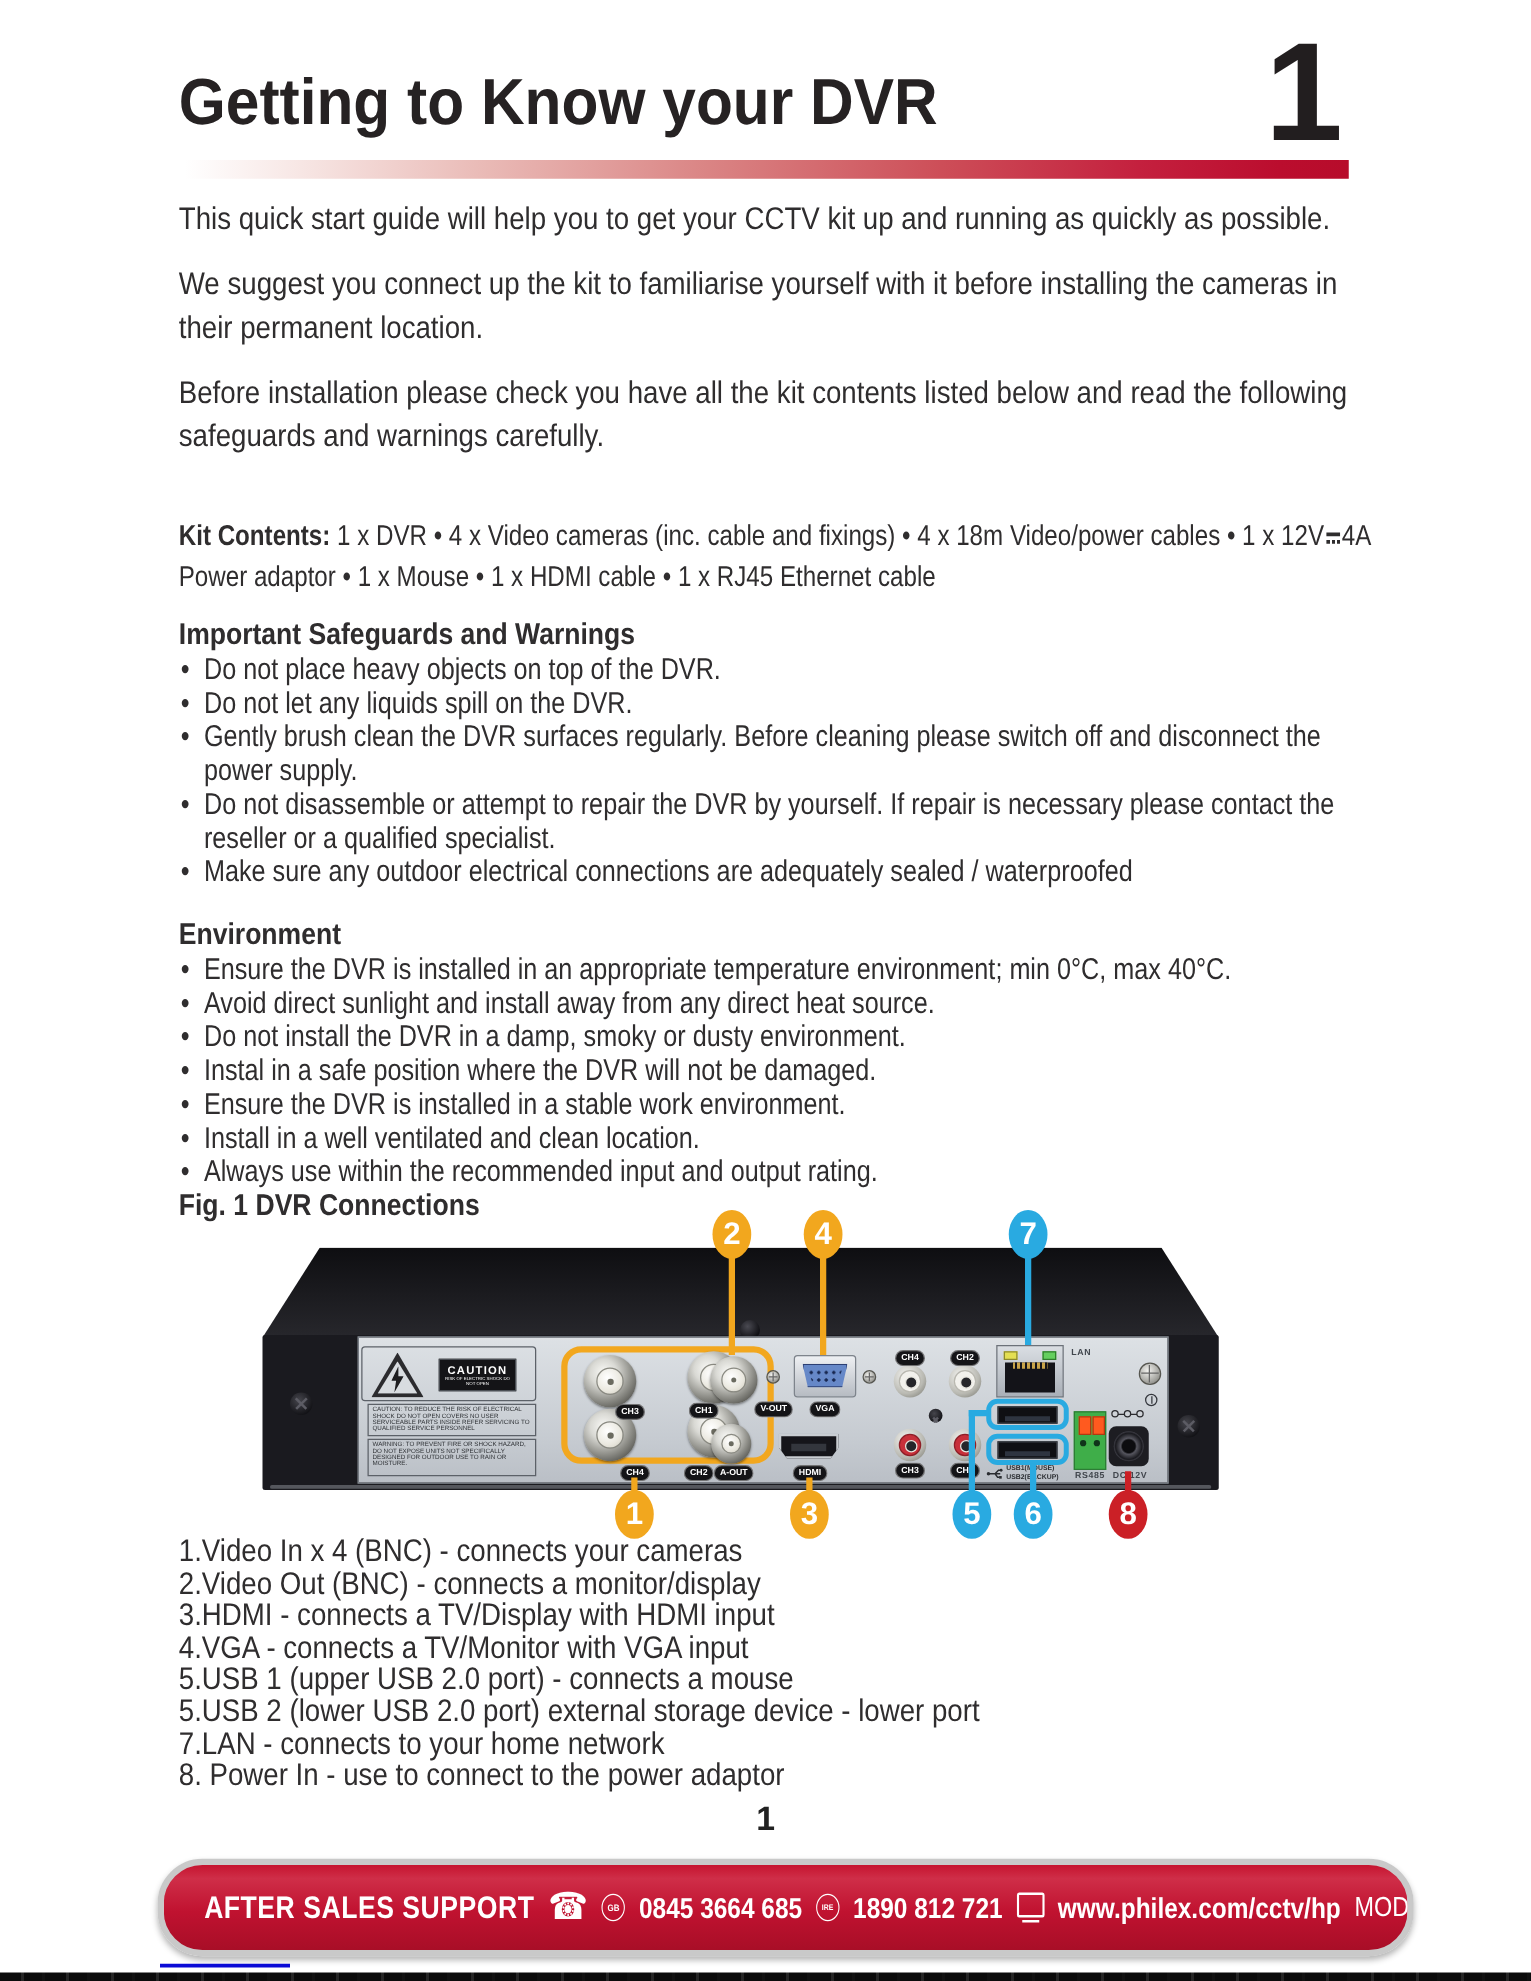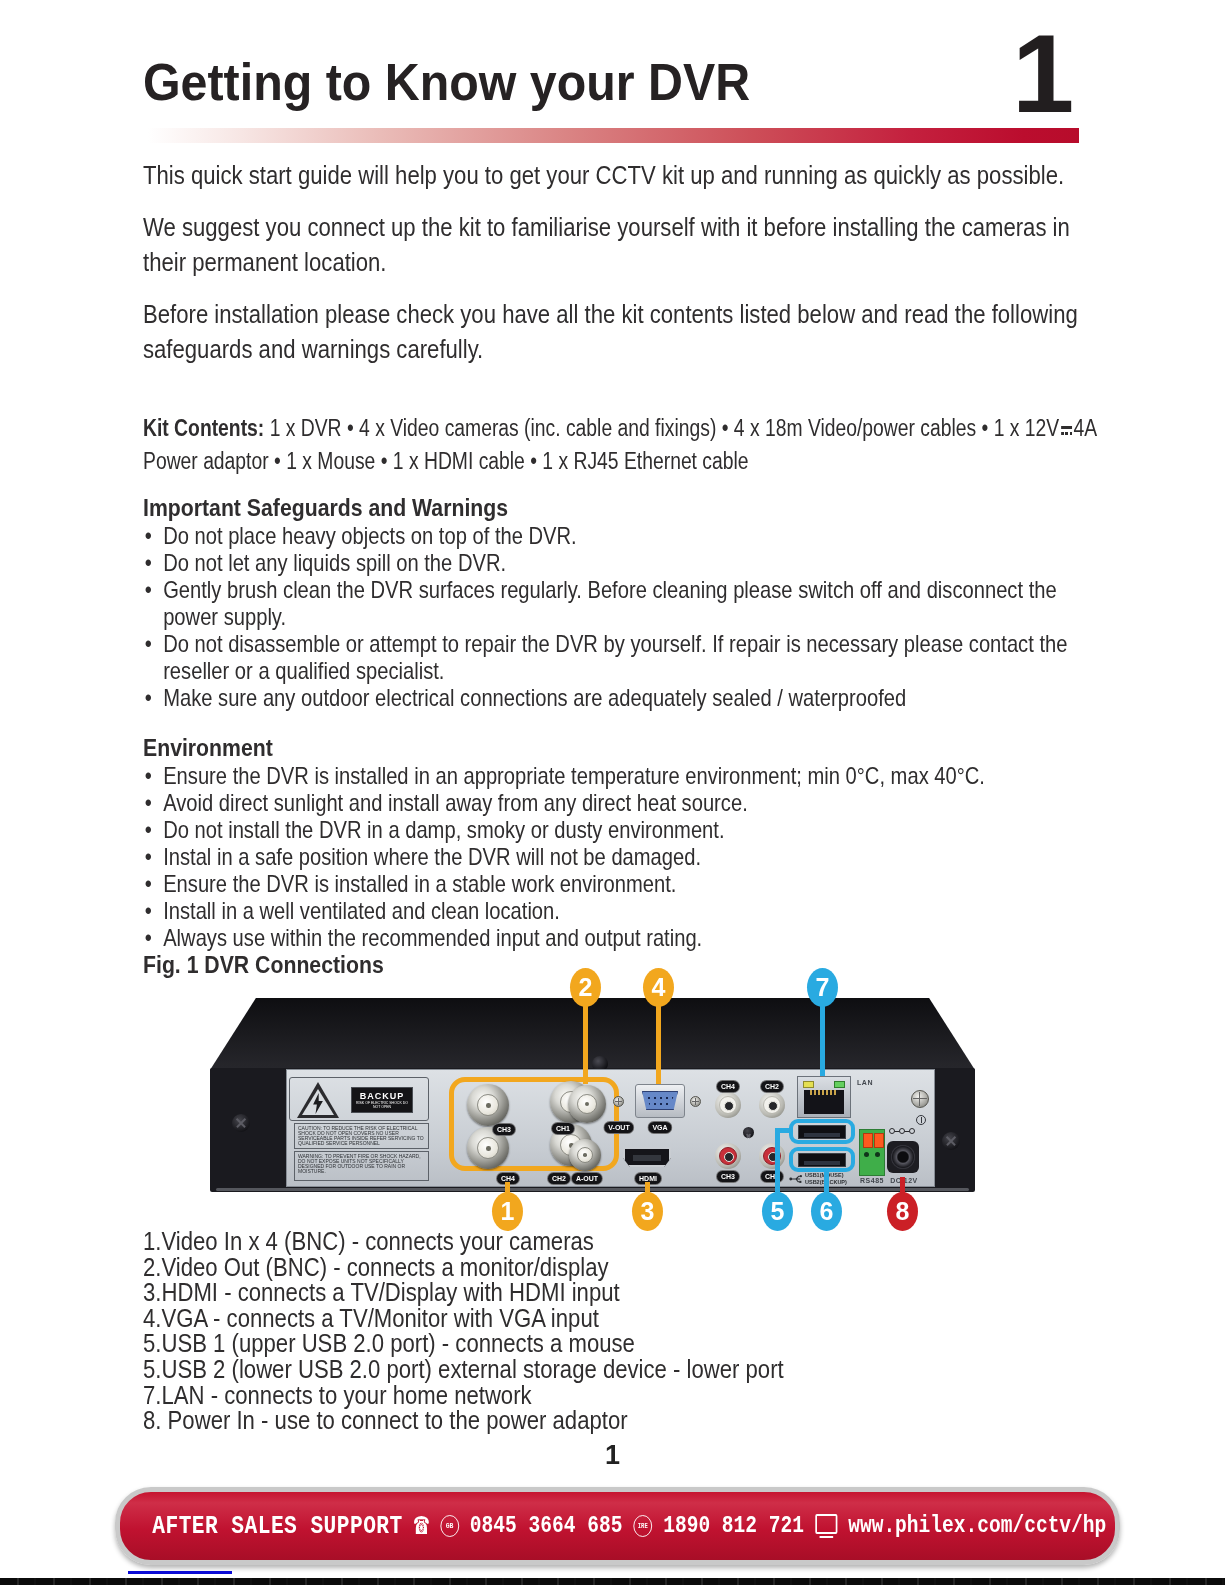--- a/index.html
+++ b/index.html
@@ -139,24 +139,24 @@
 
   
   .callout { position:absolute; width:31px; height:39px; border-radius:50%; z-index:6;
              display:flex; align-items:center; justify-content:center;
              color:#fff; font-weight:bold; font-size:25px; }
   .co-y { background:#f2a71e; } .co-b { background:#29aae1; } .co-r { background:#cb2026; }
   .cline { position:absolute; width:5px; z-index:5; }
   .cl-y { background:#f2a71e; } .cl-b { background:#29aae1; } .cl-r { background:#cb2026; }
 
   
-  .support-bar { position:absolute; left:115px; top:1487px; width:995px; height:68px;
+  .support-bar { position:absolute; left:126px; top:1487px; width:995px; height:68px;
                  border:5px solid #c9c9c9; border-radius:36px;
                  background:linear-gradient(180deg,#c6142f 0%,#cf2e48 16%,#c01230 55%,#a80e27 100%);
-                 box-shadow:0 3px 5px rgba(0,0,0,.3); color:#fff; overflow:hidden;font-family:Liberation Mono, monospace; }
+                 box-shadow:0 3px 5px rgba(0,0,0,.3); color:#fff; overflow:hidden; }
   .support-inner { position:absolute; left:0; top:0; height:100%; width:1160px;
                    transform:scaleX(0.85); transform-origin:0 50%;
                    display:flex; align-items:center; gap:13px; padding-left:38px; }
   .support-label { font-size:25px; font-weight:bold; letter-spacing:.5px; white-space:nowrap; }
   .phone-glyph { font-size:30px; line-height:30px; }
   .flag-badge { width:20px; height:20px; border:1.5px solid #fff; border-radius:50%; flex:none;
                 display:flex; align-items:center; justify-content:center; font-weight:bold; }
   .fb-gb { font-size:7.5px; } .fb-ire { font-size:6.5px; }
   .support-num { font-size:23px; font-weight:bold; white-space:nowrap; }
   .mon-icon { width:22px; height:16px; border:2.5px solid #fff; border-radius:2px; position:relative; flex:none; margin-top:-4px; }
@@ -220,21 +220,21 @@
     <div class="dvr-body"></div>
     <div class="knob"></div>
     <div class="screw-dark" style="left:92px; top:146px;"></div>
     <div class="screw-dark" style="left:802px; top:164px;"></div>
 
     <div class="panel">
 
       <div class="dash-box" style="left:2px; top:7px; width:140px; height:44px;"></div>
       <div class="tri"></div>
       <div class="caution-label">
-        <span class="cap-t">BACKUP</span>
+        <span class="cap-t">CAUTION</span>
         <span class="cap-s">RISK OF ELECTRIC SHOCK DO NOT OPEN</span>
       </div>
       <div class="fineprint" style="left:7px; top:53px; width:135px; height:26px;">CAUTION: TO REDUCE THE RISK OF ELECTRICAL SHOCK DO NOT OPEN COVERS NO USER SERVICEABLE PARTS INSIDE REFER SERVICING TO QUALIFIED SERVICE PERSONNEL</div>
       <div class="fineprint" style="left:7px; top:81px; width:135px; height:30px;">WARNING: TO PREVENT FIRE OR SHOCK HAZARD, DO NOT EXPOSE UNITS NOT SPECIFICALLY DESIGNED FOR OUTDOOR USE TO RAIN OR MOISTURE.</div>
 
       <div class="yellow-box"></div>
       <div class="bnc" style="left:180px; top:14px; width:42px; height:42px;"></div>
       <div class="bnc" style="left:263px; top:11px; width:42px; height:42px;"></div>
       <div class="bnc" style="left:180px; top:57px; width:42px; height:42px;"></div>
       <div class="bnc" style="left:263px; top:54px; width:42px; height:42px;"></div>

